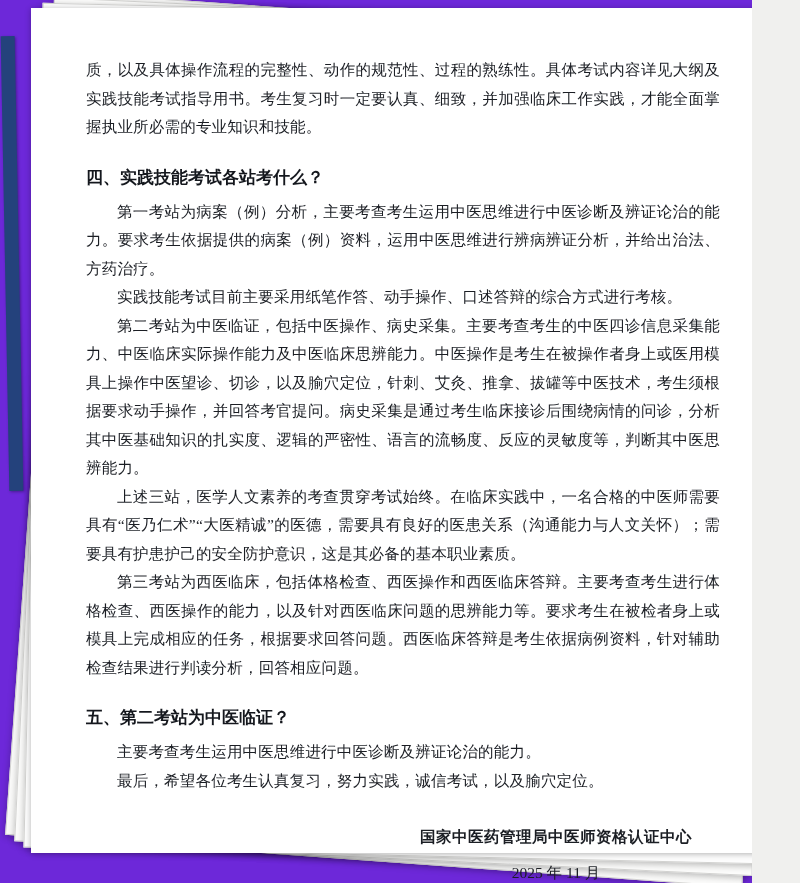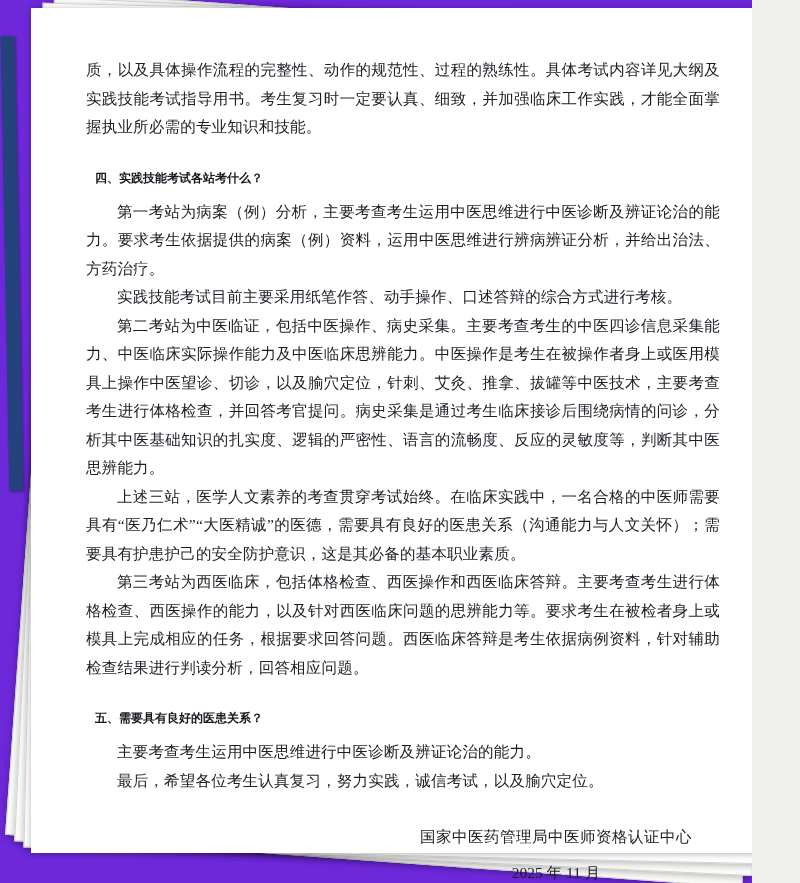--- a/index.html
+++ b/index.html
@@ -64,34 +64,34 @@
   .body-text p {
     margin: 0;
     font-size: 15.5px;
     line-height: 28.5px;
     text-align: justify;
     text-indent: 2em;
     letter-spacing: 0.2px;
   }
   .body-text p.no-indent { text-indent: 0; }
   h2.sec-heading {
-    font-size: 12px;
+    font-size: 17px;
     font-weight: 700;
-    margin: 22px 0 6px 9px;
+    margin: 22px 0 6px 0;
     line-height: 28px;
     color: #14171d;
   }
   .signature-block {
     margin: 24px 28px 0 auto;
     width: fit-content;
     text-align: center;
   }
   .signature-line {
     font-size: 15.5px;
-    font-weight: 400;
+    font-weight: 700;
     line-height: 36px;
     letter-spacing: 0.5px;
   }
   .date-line {
     font-size: 15.5px;
     font-weight: 400;
     line-height: 36px;
   }
 </style>
 </head>
@@ -108,25 +108,25 @@
 
   <div class="sheet main">
     <div class="body-text">
 
       <p class="no-indent">质，以及具体操作流程的完整性、动作的规范性、过程的熟练性。具体考试内容详见大纲及实践技能考试指导用书。考生复习时一定要认真、细致，并加强临床工作实践，才能全面掌握执业所必需的专业知识和技能。</p>
 
       <h2 class="sec-heading">四、实践技能考试各站考什么？</h2>
 
       <p>第一考站为病案（例）分析，主要考查考生运用中医思维进行中医诊断及辨证论治的能力。要求考生依据提供的病案（例）资料，运用中医思维进行辨病辨证分析，并给出治法、方药治疗。</p>
       <p>实践技能考试目前主要采用纸笔作答、动手操作、口述答辩的综合方式进行考核。</p>
-      <p>第二考站为中医临证，包括中医操作、病史采集。主要考查考生的中医四诊信息采集能力、中医临床实际操作能力及中医临床思辨能力。中医操作是考生在被操作者身上或医用模具上操作中医望诊、切诊，以及腧穴定位，针刺、艾灸、推拿、拔罐等中医技术，主要考查考生进行体格检查，并回答考官提问。病史采集是通过考生临床接诊后围绕病情的问诊，分析其中医基础知识的扎实度、逻辑的严密性、语言的流畅度、反应的灵敏度等，判断其中医思辨能力。</p>
+      <p>第二考站为中医临证，包括中医操作、病史采集。主要考查考生的中医四诊信息采集能力、中医临床实际操作能力及中医临床思辨能力。中医操作是考生在被操作者身上或医用模具上操作中医望诊、切诊，以及腧穴定位，针刺、艾灸、推拿、拔罐等中医技术，考生须根据要求动手操作，并回答考官提问。病史采集是通过考生临床接诊后围绕病情的问诊，分析其中医基础知识的扎实度、逻辑的严密性、语言的流畅度、反应的灵敏度等，判断其中医思辨能力。</p>
       <p>上述三站，医学人文素养的考查贯穿考试始终。在临床实践中，一名合格的中医师需要具有“医乃仁术”“大医精诚”的医德，需要具有良好的医患关系（沟通能力与人文关怀）；需要具有护患护己的安全防护意识，这是其必备的基本职业素质。</p>
       <p>第三考站为西医临床，包括体格检查、西医操作和西医临床答辩。主要考查考生进行体格检查、西医操作的能力，以及针对西医临床问题的思辨能力等。要求考生在被检者身上或模具上完成相应的任务，根据要求回答问题。西医临床答辩是考生依据病例资料，针对辅助检查结果进行判读分析，回答相应问题。</p>
 
-      <h2 class="sec-heading">五、需要具有良好的医患关系？</h2>
+      <h2 class="sec-heading">五、第二考站为中医临证？</h2>
 
       <p>主要考查考生运用中医思维进行中医诊断及辨证论治的能力。</p>
       <p>最后，希望各位考生认真复习，努力实践，诚信考试，以及腧穴定位。</p>
 
       <div class="signature-block">
         <div class="signature-line">国家中医药管理局中医师资格认证中心</div>
         <div class="date-line">2025 年 11 月</div>
       </div>
 
     </div>

